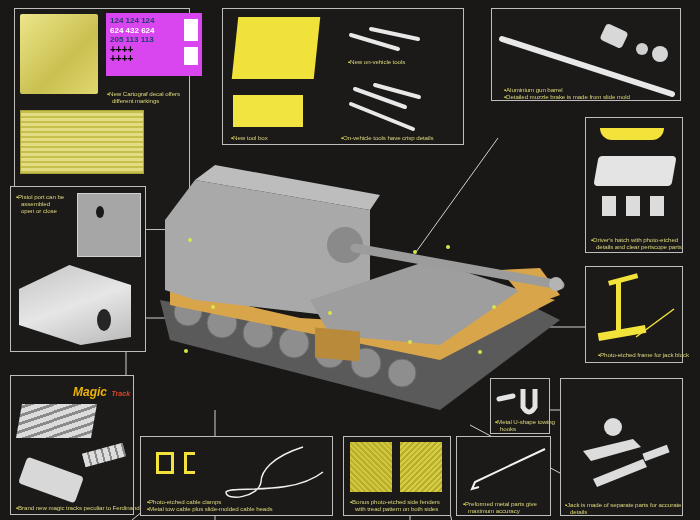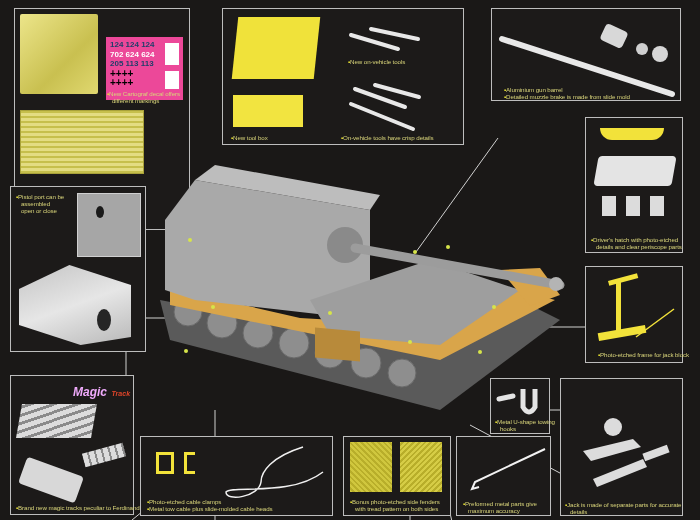--- a/index.html
+++ b/index.html
@@ -43,24 +43,24 @@
     <line x1="215" y1="410" x2="215" y2="585"></line>
     <line x1="410" y1="456" x2="410" y2="585"></line>
     <polyline points="454,530 437,458"></polyline>
     <polyline points="573,505 573,480 470,425"></polyline>
     <line x1="490" y1="505" x2="478" y2="478"></line>
   </g>
 </svg>
 
 <div class="panel" style="left:14px;top:8px;width:176px;height:222px;">
   <div style="position:absolute;left:5px;top:5px;width:78px;height:80px;background:linear-gradient(135deg,#ece58a,#c9c050 60%,#e0d870);border-radius:2px;"></div>
-  <div style="position:absolute;left:91px;top:28px;width:77px;height:63px;background:#ec4899;">
+  <div style="position:absolute;left:91px;top:4px;width:96px;height:63px;background:#d946ef;">
     <div style="position:absolute;left:4px;top:3px;color:#1f3f6a;font:bold 8px 'Liberation Sans',sans-serif;line-height:9.5px;">
       <div>124 124 124</div>
-      <div style="color:#fff;">702 624 624</div>
+      <div style="color:#fff;">624 432 624</div>
       <div>205 113 113</div>
       <div style="color:#000;font-size:10px;">++++</div>
       <div style="color:#000;font-size:10px;">++++</div>
     </div>
     <div style="position:absolute;right:4px;top:6px;width:14px;height:22px;background:#fff;"></div>
     <div style="position:absolute;right:4px;top:34px;width:14px;height:18px;background:#fff;"></div>
   </div>
   <div class="cap" style="left:92px;top:81px;">
     <span class="b">New Cartograf decal offers</span>
     <span style="padding-left:5px;">different markings</span>
@@ -141,21 +141,21 @@
   <div style="position:absolute;left:66px;top:6px;width:62px;height:62px;border:1.5px solid #d0d0d0;background:#a6a6a6;">
     <div style="position:absolute;left:18px;top:12px;width:8px;height:12px;border-radius:50%;background:#1a1a1a;"></div>
   </div>
   <div style="position:absolute;left:8px;top:78px;width:112px;height:80px;background:linear-gradient(160deg,#c4c4c4,#e6e6e6 50%,#b8b8b8);clip-path:polygon(0 30%,45% 0,100% 25%,100% 90%,55% 100%,0 75%);">
     <div style="position:absolute;left:78px;top:44px;width:14px;height:22px;border-radius:50%;background:#262626;"></div>
   </div>
 </div>
 
 <div class="panel" style="left:10px;top:375px;width:124px;height:140px;">
   <div style="position:absolute;left:62px;top:6px;">
-    <span style="font:italic bold 12px 'Liberation Sans',sans-serif;color:#f0abfc;">Magic</span>
+    <span style="font:italic bold 12px 'Liberation Sans',sans-serif;color:#eab308;">Magic</span>
     <span style="font:italic bold 7px 'Liberation Sans',sans-serif;color:#e0452a;">Track</span>
   </div>
   <div style="position:absolute;left:8px;top:28px;width:75px;height:34px;background:repeating-linear-gradient(-20deg,#dcdcdc 0 5px,#8a8a8a 5px 8px);transform:skew(-10deg);"></div>
   <div style="position:absolute;left:72px;top:72px;width:42px;height:14px;background:repeating-linear-gradient(90deg,#dcdcdc 0 5px,#8a8a8a 5px 7px);transform:rotate(-15deg);"></div>
   <div style="position:absolute;left:10px;top:90px;width:60px;height:28px;background:#d8d8d8;transform:rotate(20deg);border-radius:4px;"></div>
   <div class="cap" style="left:5px;top:128px;">
     <span class="b">Brand new magic tracks peculiar to Ferdinand</span>
   </div>
 </div>
 

